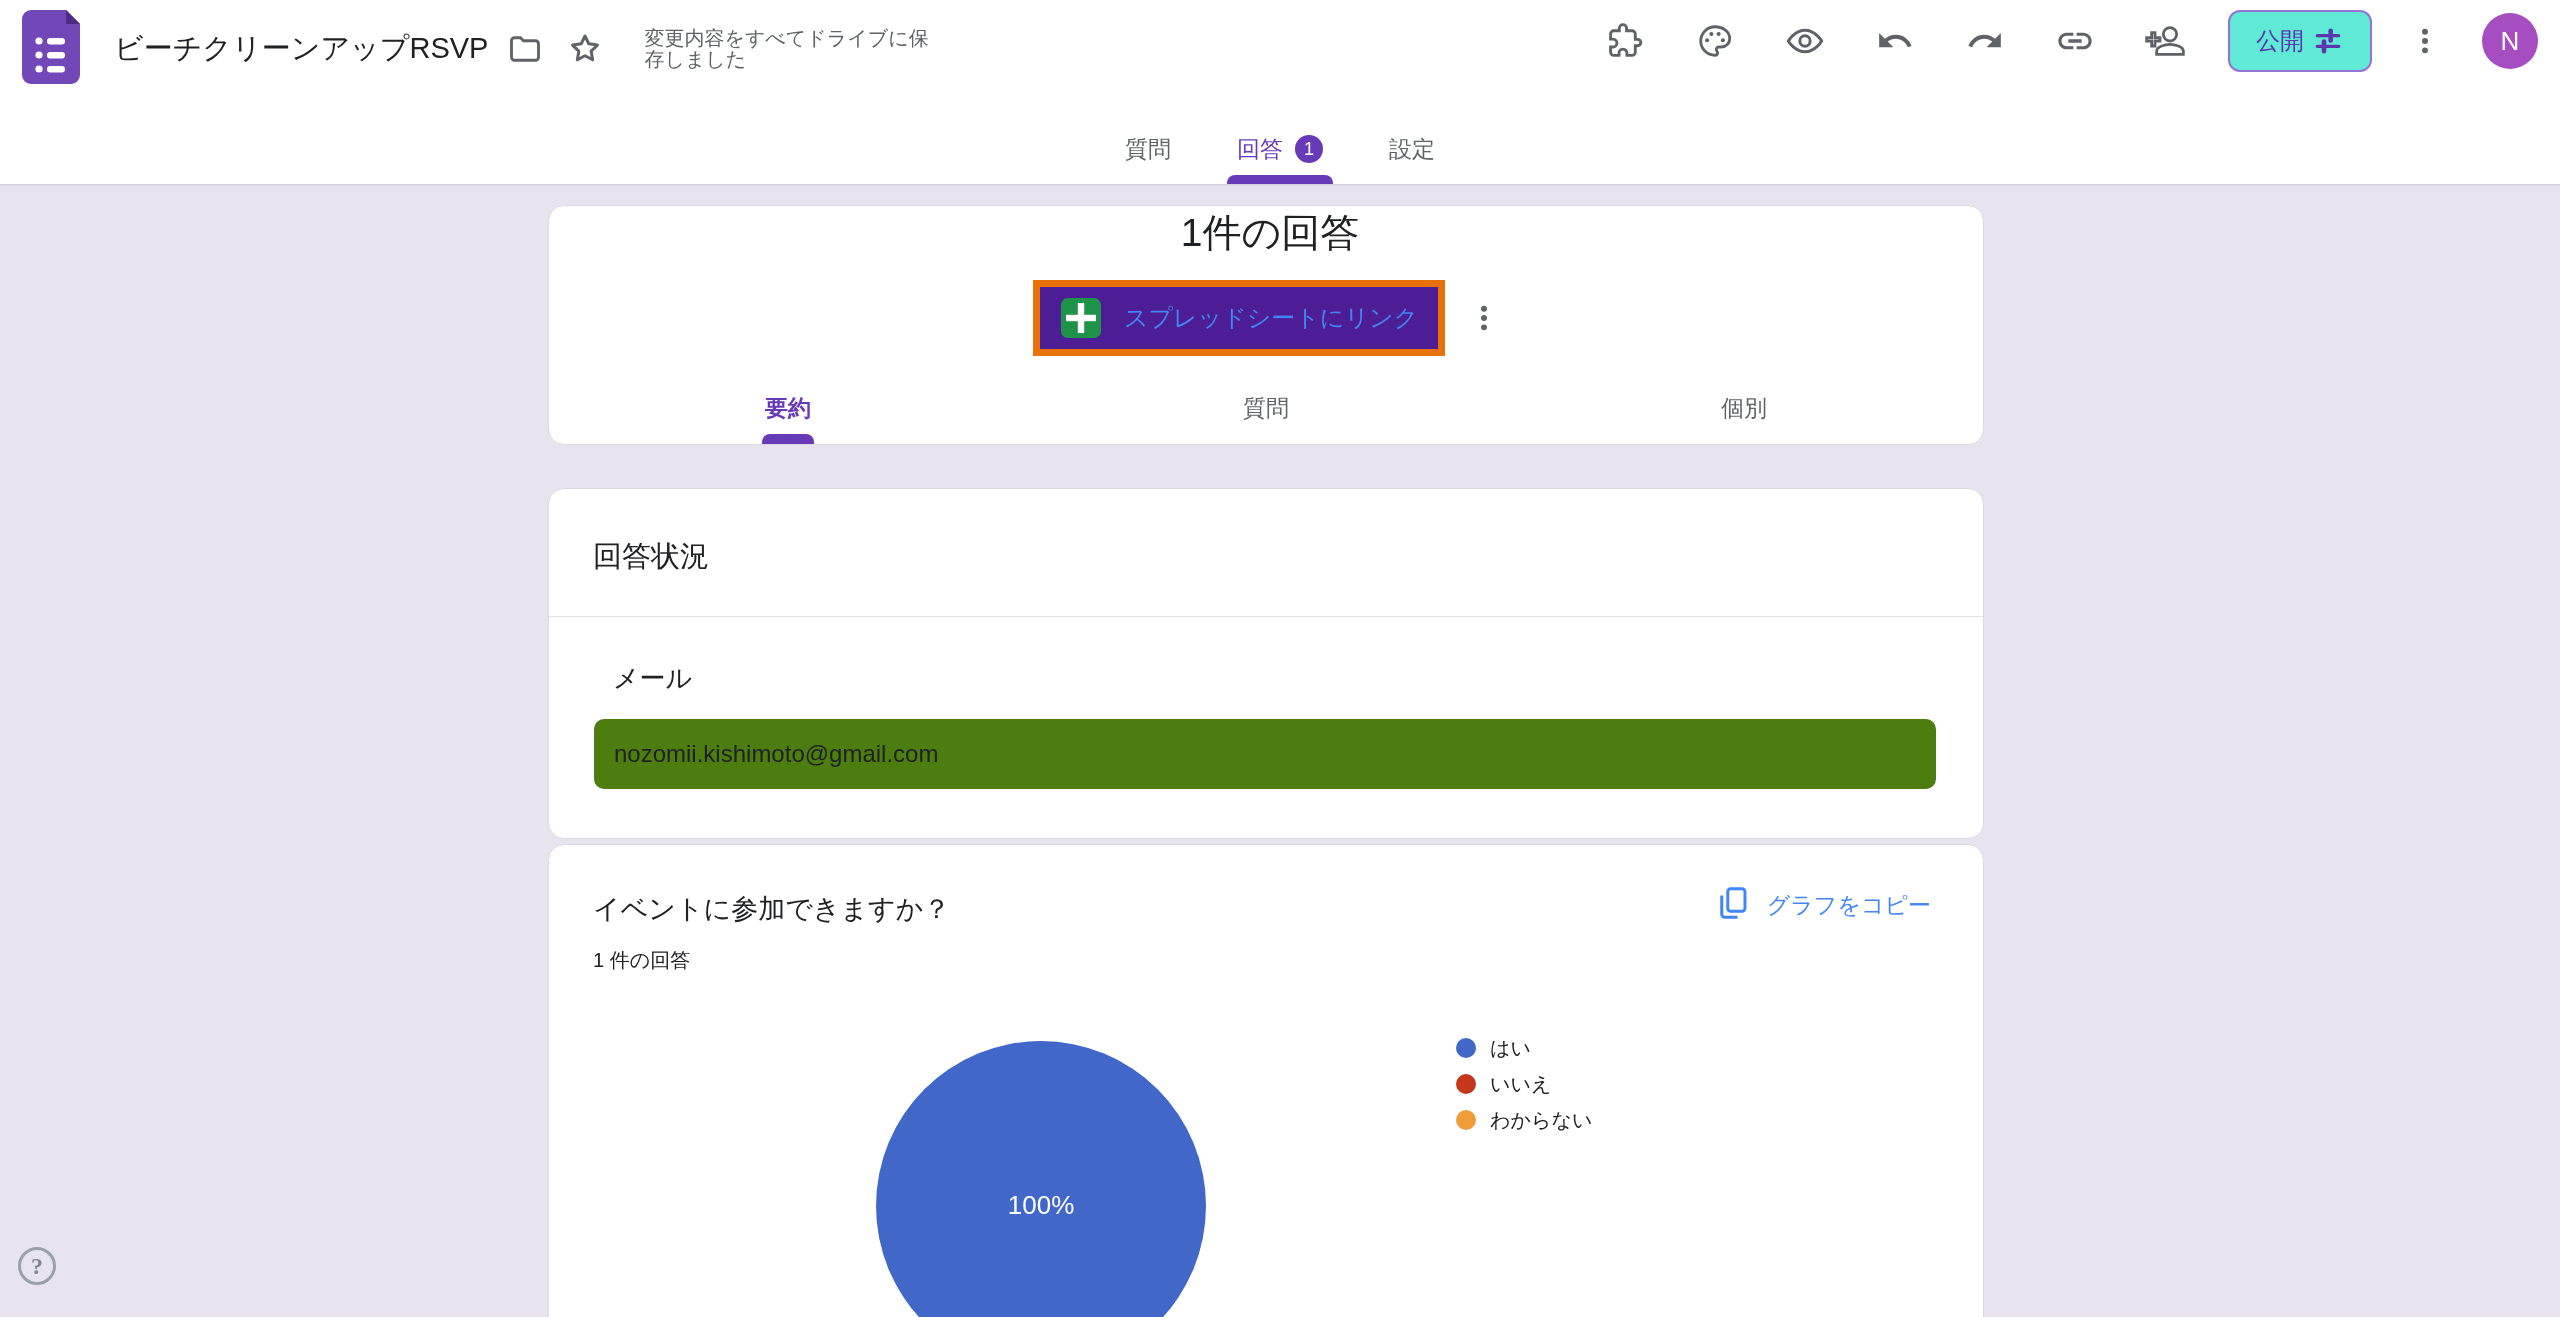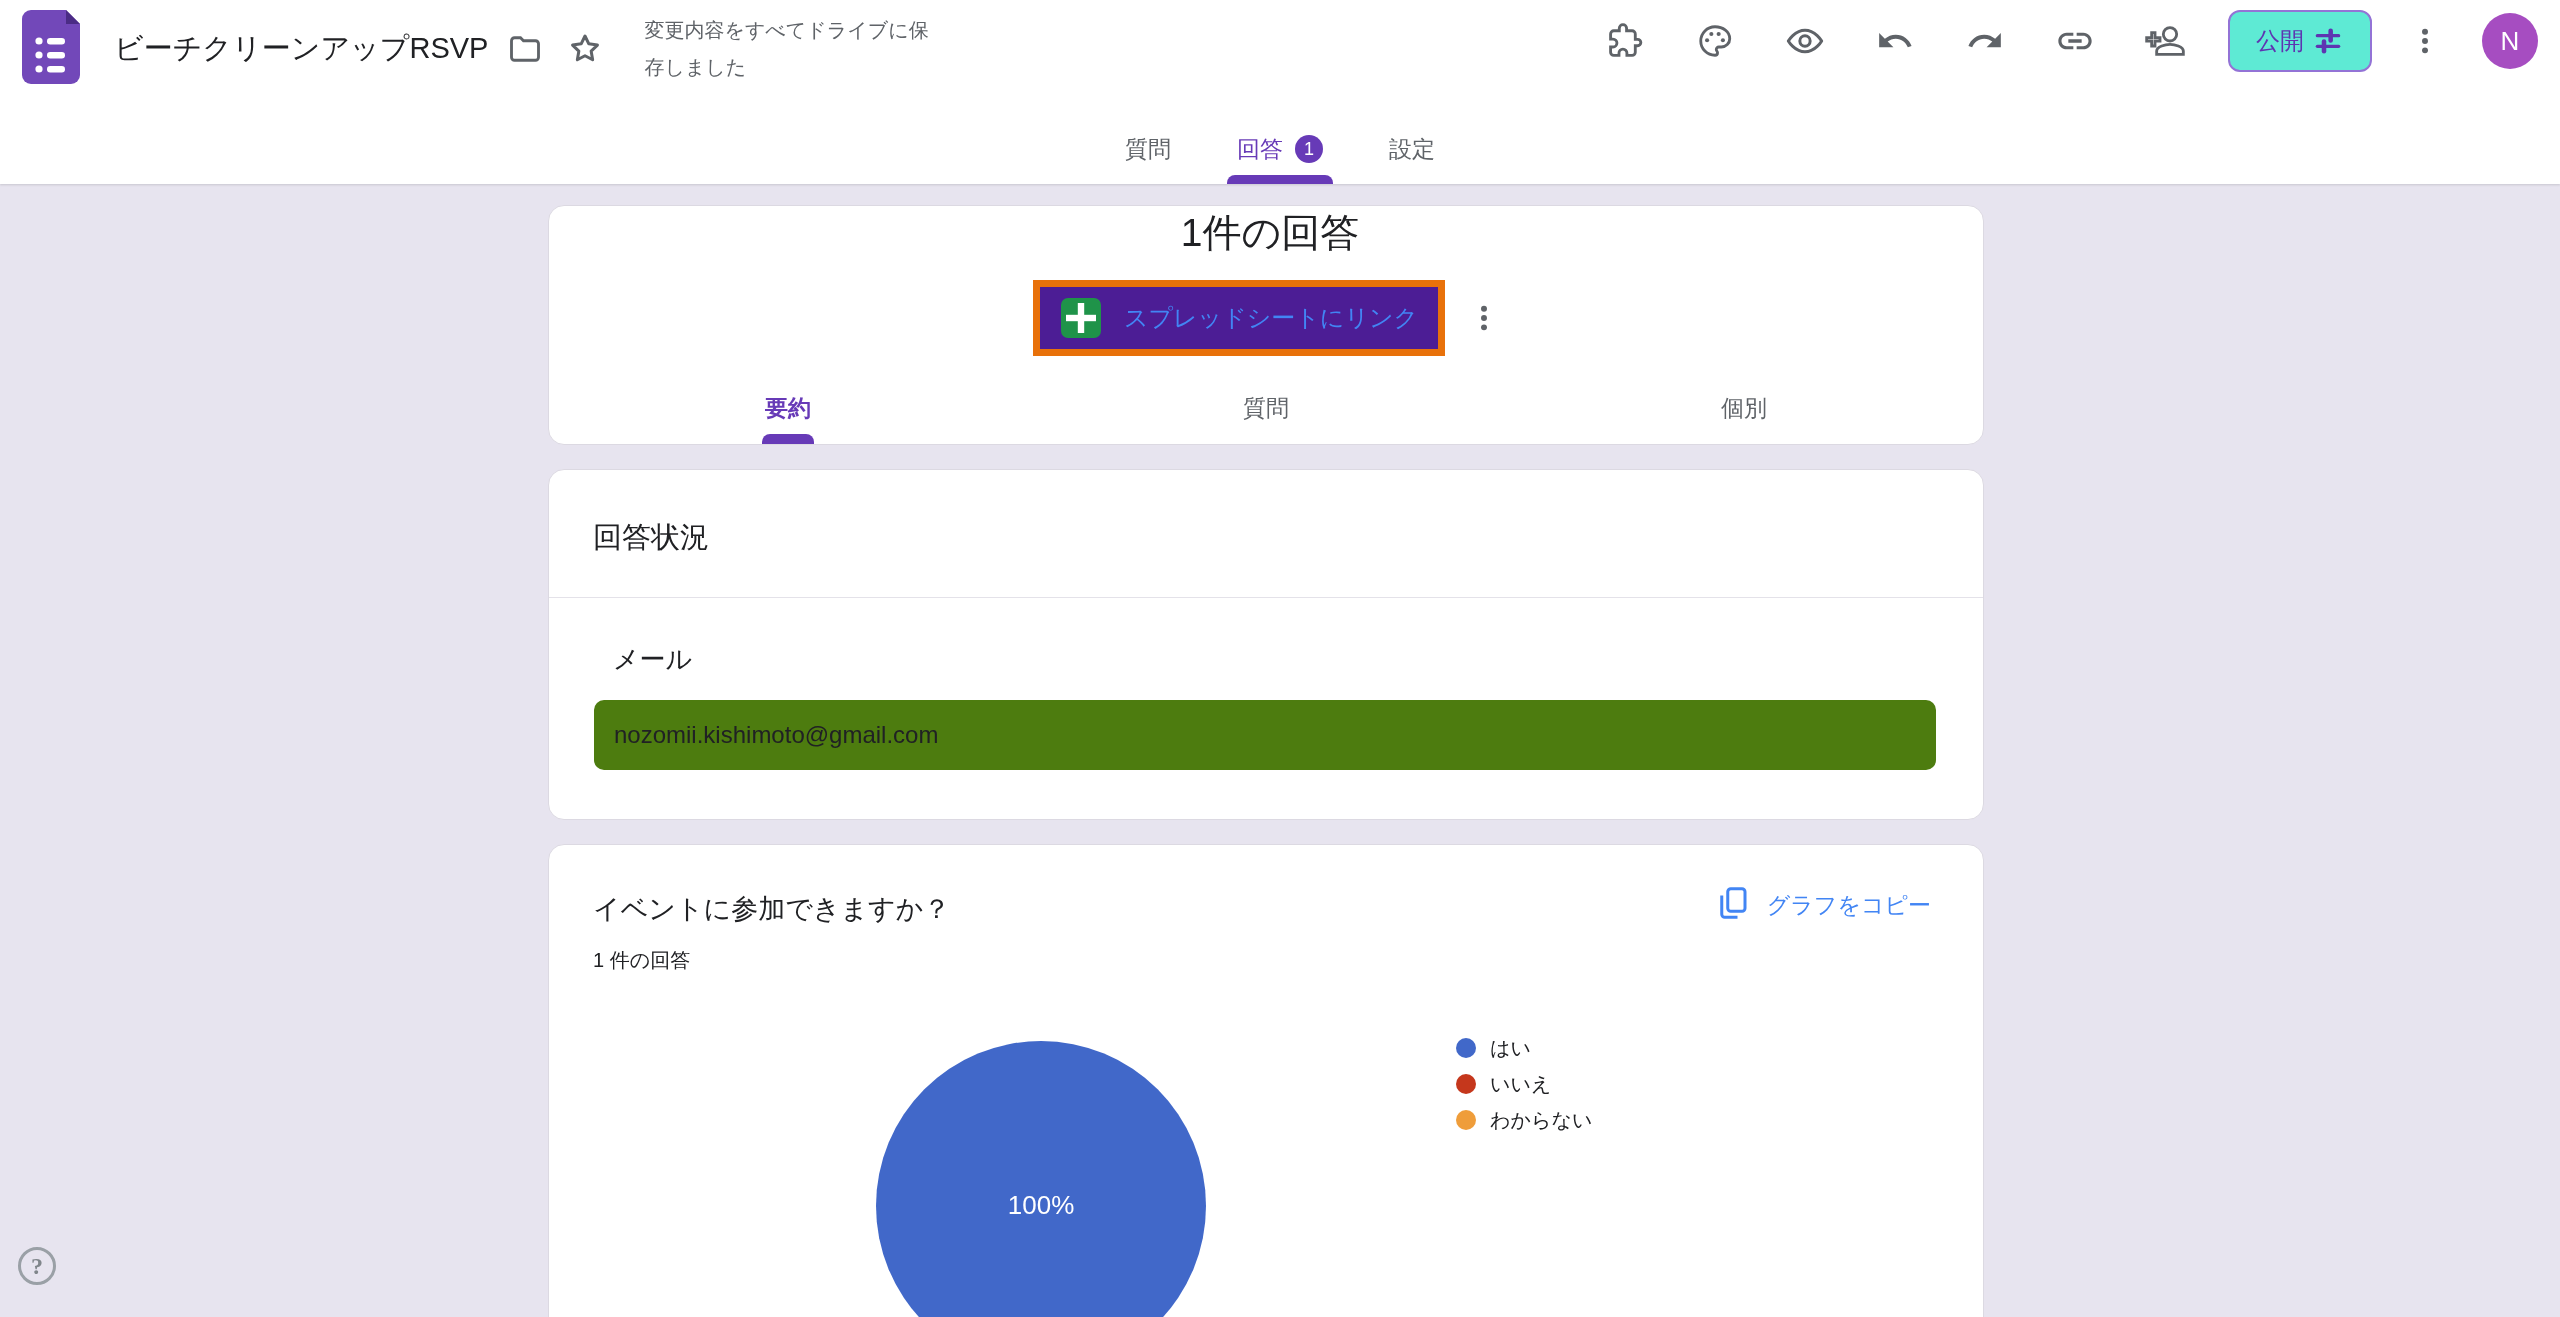--- a/index.html
+++ b/index.html
@@ -15,21 +15,21 @@
     box-shadow:0 1px 2px rgba(60,64,67,.18);
   }
   .hdr-left{ position:absolute; top:10px; left:22px; display:flex; align-items:center; }
   .doc-title{ font-size:29px; color:#202124; margin-left:34px; white-space:nowrap; cursor:text; }
   .icon-btn{
     width:46px; height:46px; border:none; background:transparent; border-radius:50%;
     display:flex; align-items:center; justify-content:center; cursor:pointer; flex:0 0 auto;
   }
   .hdr-left .icon-btn{ margin-left:14px; }
   .save-status{
-    margin-left:36px; width:286px; font-size:20px; line-height:37px; color:#5f6368; cursor:pointer;
+    margin-left:36px; width:286px; font-size:20px; line-height:21px; color:#5f6368; cursor:pointer;
   }
   .hdr-right{ position:absolute; top:10px; right:22px; display:flex; align-items:center; }
   .hdr-right .icon-btn{ margin-left:44px; }
   .publish-btn{
     margin-left:40px; height:62px; padding:0 26px; display:flex; align-items:center; gap:8px;
     background:#5eead4; border:2px solid #9373d6; border-radius:12px; cursor:pointer;
   }
   .publish-btn .publish-label{ font-size:24px; color:#5e35b1; }
   .avatar{
     margin-left:34px; width:56px; height:56px; border-radius:50%; background:#a64dc1;
@@ -77,21 +77,21 @@
   }
   .subtab{
     flex:1; position:relative; display:flex; align-items:center; justify-content:center;
     font-size:23px; color:#5f6368; background:transparent; border:none; cursor:pointer;
   }
   .subtab.active{ color:#673ab7; font-weight:bold; }
   .subtab-indicator{
     position:absolute; bottom:0; left:50%; transform:translateX(-50%);
     width:52px; height:10px; background:#673ab7; border-radius:8px 8px 0 0;
   }
-  .card-2{ top:469px; height:351px;text-align:center; }
+  .card-2{ top:488px; height:351px;text-align:center; }
   .status-title{ position:absolute; top:48px; left:44px; font-size:29px; font-weight:400; color:#202124; }
   .card2-divider{ position:absolute; top:127px; left:0; right:0; height:0; border-top:1px solid #e4e2e9; }
   .field-label{ position:absolute; top:172px; left:64px; font-size:26px; color:#202124; }
   .field-value-box{
     position:absolute; top:230px; left:45px; width:1342px; height:70px;
     background:#4d7c0f; border-radius:10px; display:flex; align-items:center; padding-left:20px;
   }
   .field-value{ font-size:24px; color:#202124; }
   .card-3{ top:844px; height:620px; }
   .question-title{ position:absolute; top:46px; left:44px; font-size:27px; font-weight:400; color:#202124; }

